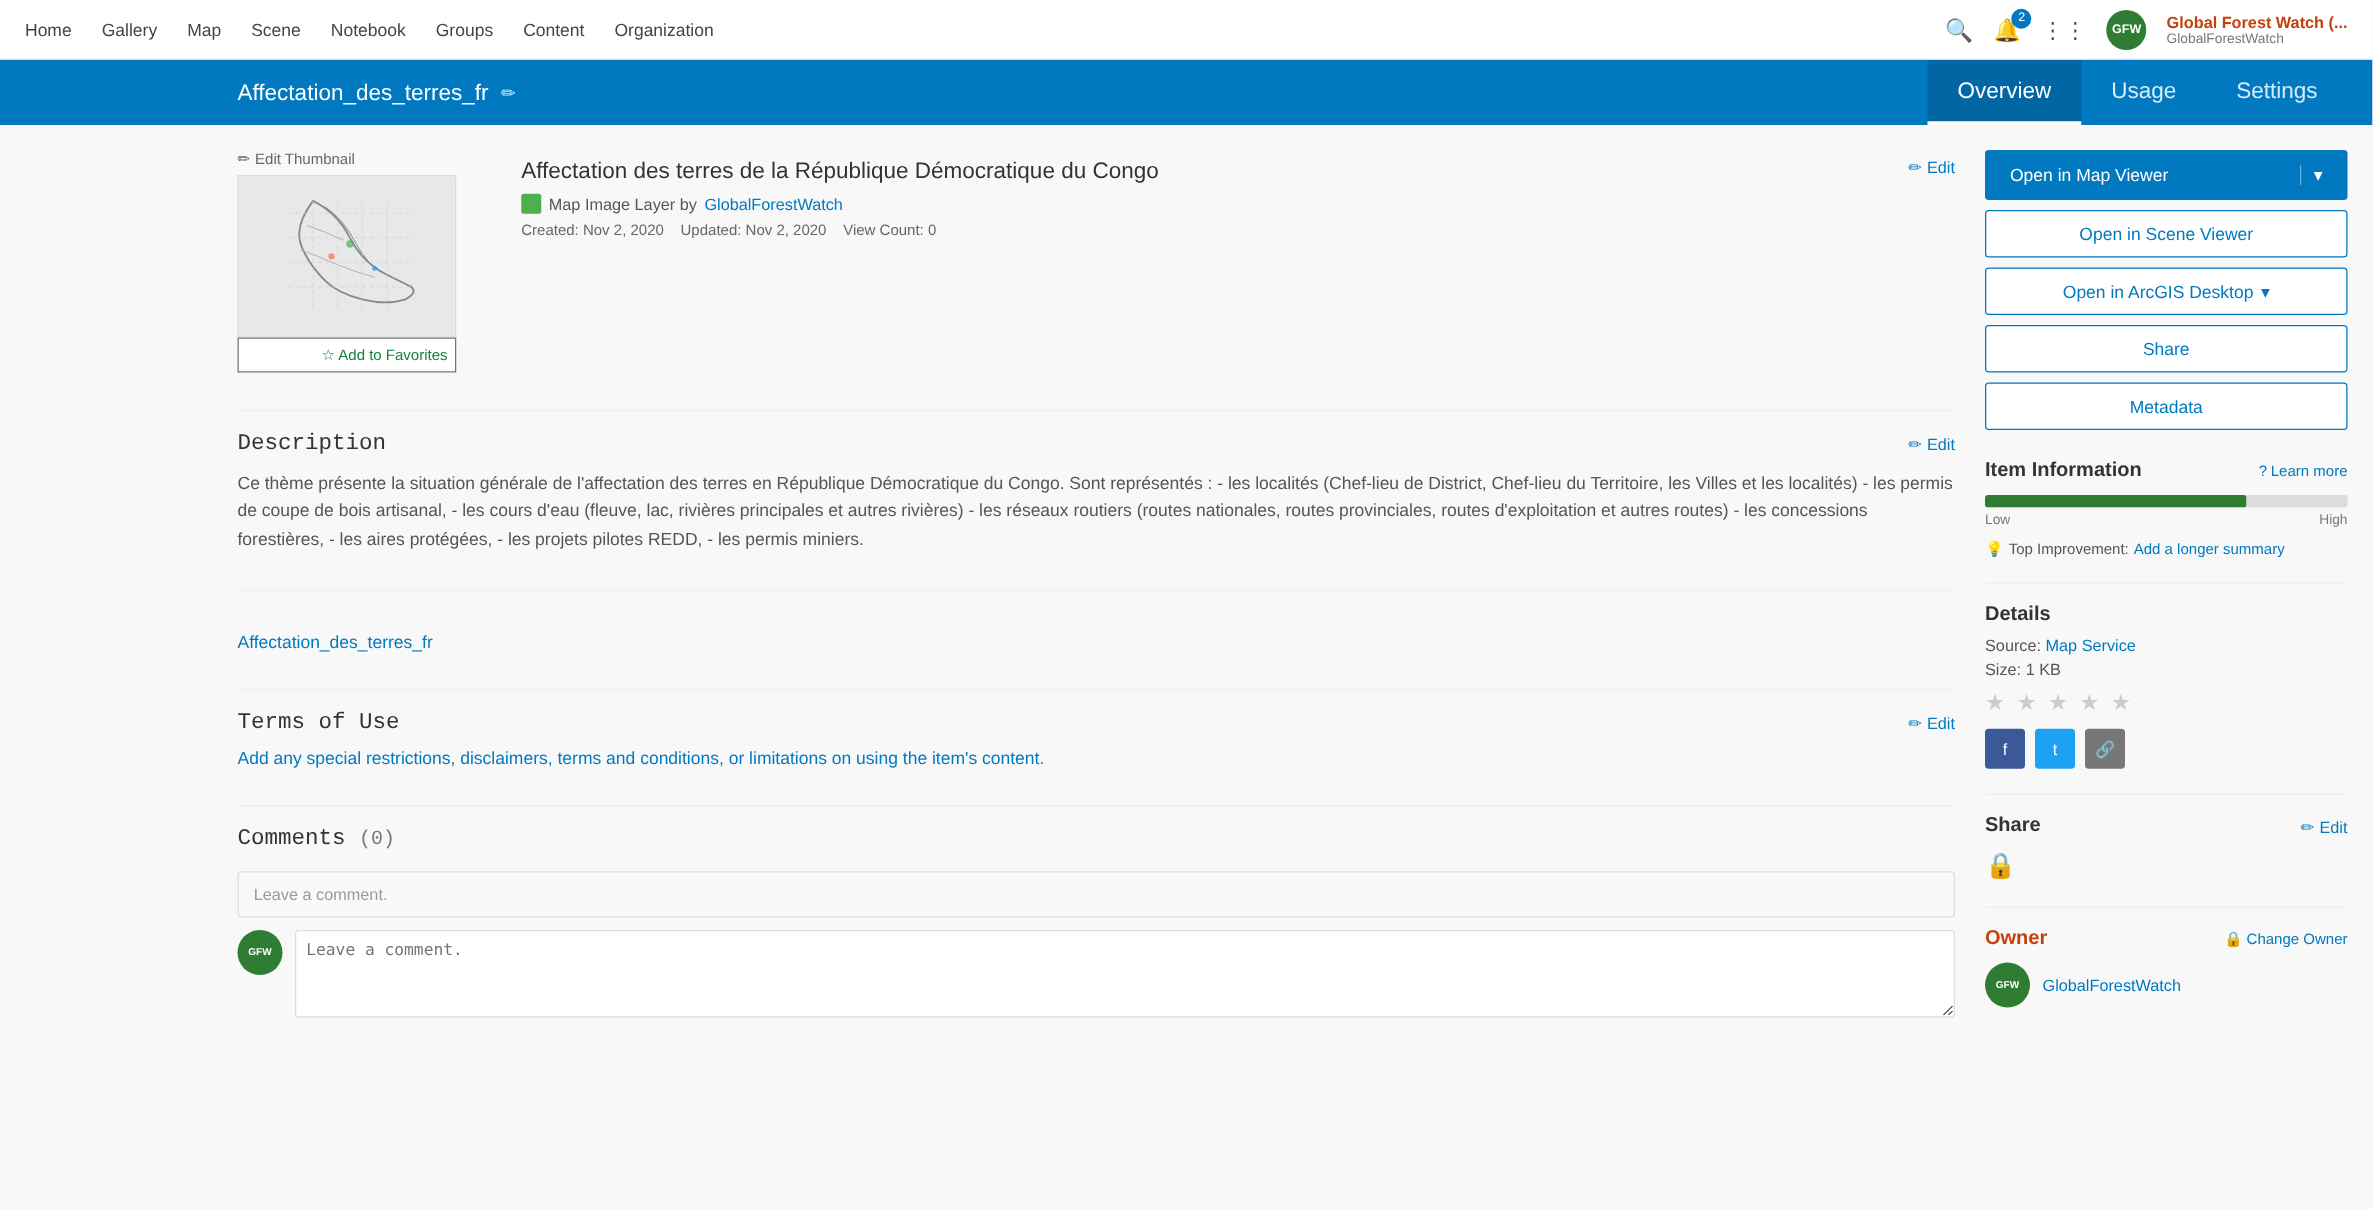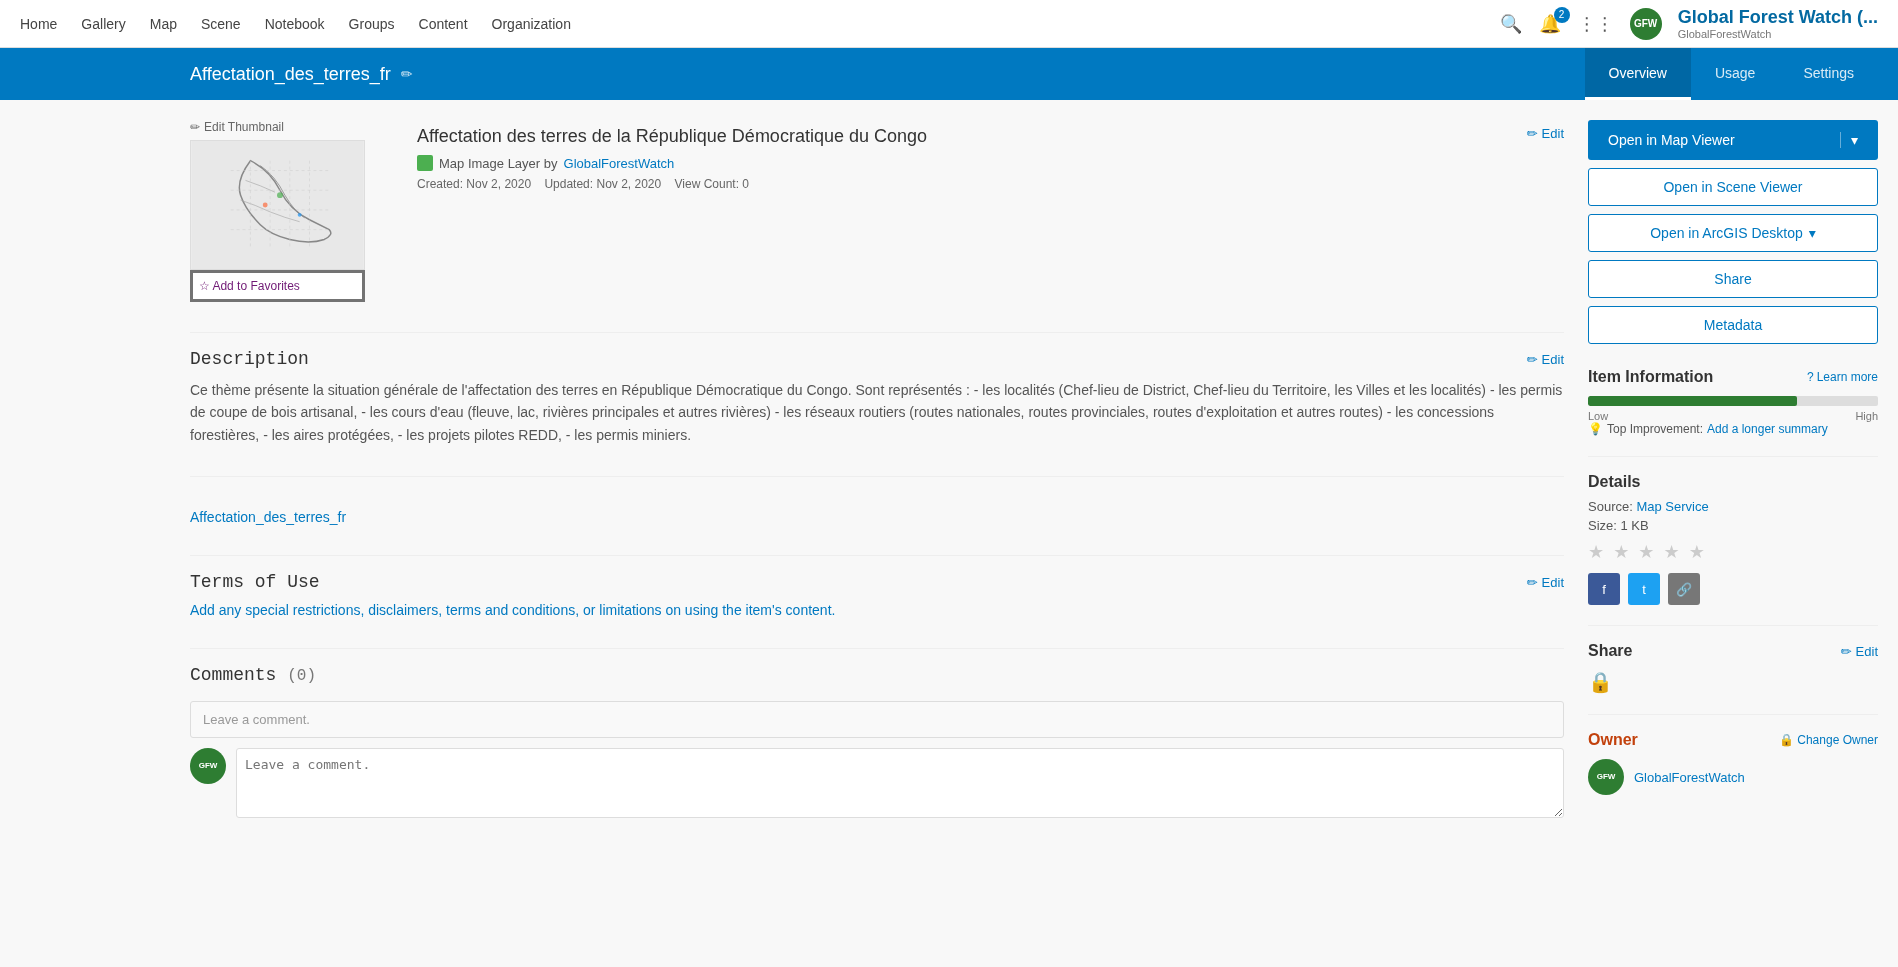--- a/index.html
+++ b/index.html
@@ -62,21 +62,21 @@
       align-items: center;
       justify-content: center;
       color: #fff;
       font-size: 10px;
       font-weight: bold;
       text-align: center;
       line-height: 1.2;
       cursor: pointer;
     }
     .user-info { display: flex; flex-direction: column; }
-    .user-name { font-size: 18px; font-weight: 600; color: #0369a1; }
+    .user-name { font-size: 13px; font-weight: 600; color: #c2410c; }
     .user-handle { font-size: 11px; color: #777; }
 
     
     .title-bar {
       background: #0079c1;
       height: 52px;
       display: flex;
       align-items: center;
       justify-content: space-between;
       padding: 0 20px 0 190px;
@@ -97,21 +97,21 @@
     .title-bar-tabs {
       display: flex;
       height: 100%;
     }
     .title-tab {
       padding: 0 24px;
       display: flex;
       align-items: center;
       color: rgba(255,255,255,0.85);
       cursor: pointer;
-      font-size: 14px;
+      font-size: 18px;
       border-bottom: 3px solid transparent;
     }
     .title-tab.active {
       background: rgba(0,0,0,0.15);
       color: #fff;
       border-bottom: 3px solid #fff;
     }
 
     
     .main-layout {
@@ -148,27 +148,27 @@
       height: 130px;
       border: 1px solid #ddd;
       background: #f0f0f0;
       display: flex;
       align-items: center;
       justify-content: center;
       overflow: hidden;
     }
     .thumbnail-img svg { width: 100%; height: 100%; }
     .add-favorites {
-      text-align: left;
+      text-align: right;
       padding: 6px;
       border-top: 1px solid #eee;
       font-size: 12px;
-      color: #701a75;
-      cursor: pointer;
-      border: 3px solid #737373;
+      color: #15803d;
+      cursor: pointer;
+      border: 1px solid #737373;
       background: #fff;
     }
     .item-meta { flex: 1; padding-top: 6px; margin-left: 32px; }
     .item-meta-top {
       display: flex;
       justify-content: space-between;
       align-items: flex-start;
     }
     .item-title {
       font-size: 18px;
@@ -333,20 +333,21 @@
     .progress-bar-fill {
       background: #2e7d32;
       height: 100%;
       border-radius: 2px;
     }
     .progress-labels {
       display: flex;
       justify-content: space-between;
       font-size: 11px;
       color: #777;
+      margin-bottom: 10px;
     }
     .top-improvement {
       font-size: 12px;
       color: #555;
       display: flex;
       align-items: center;
       gap: 4px;
     }
     .top-improvement a { color: #0079c1; text-decoration: none; cursor: pointer; }
 

